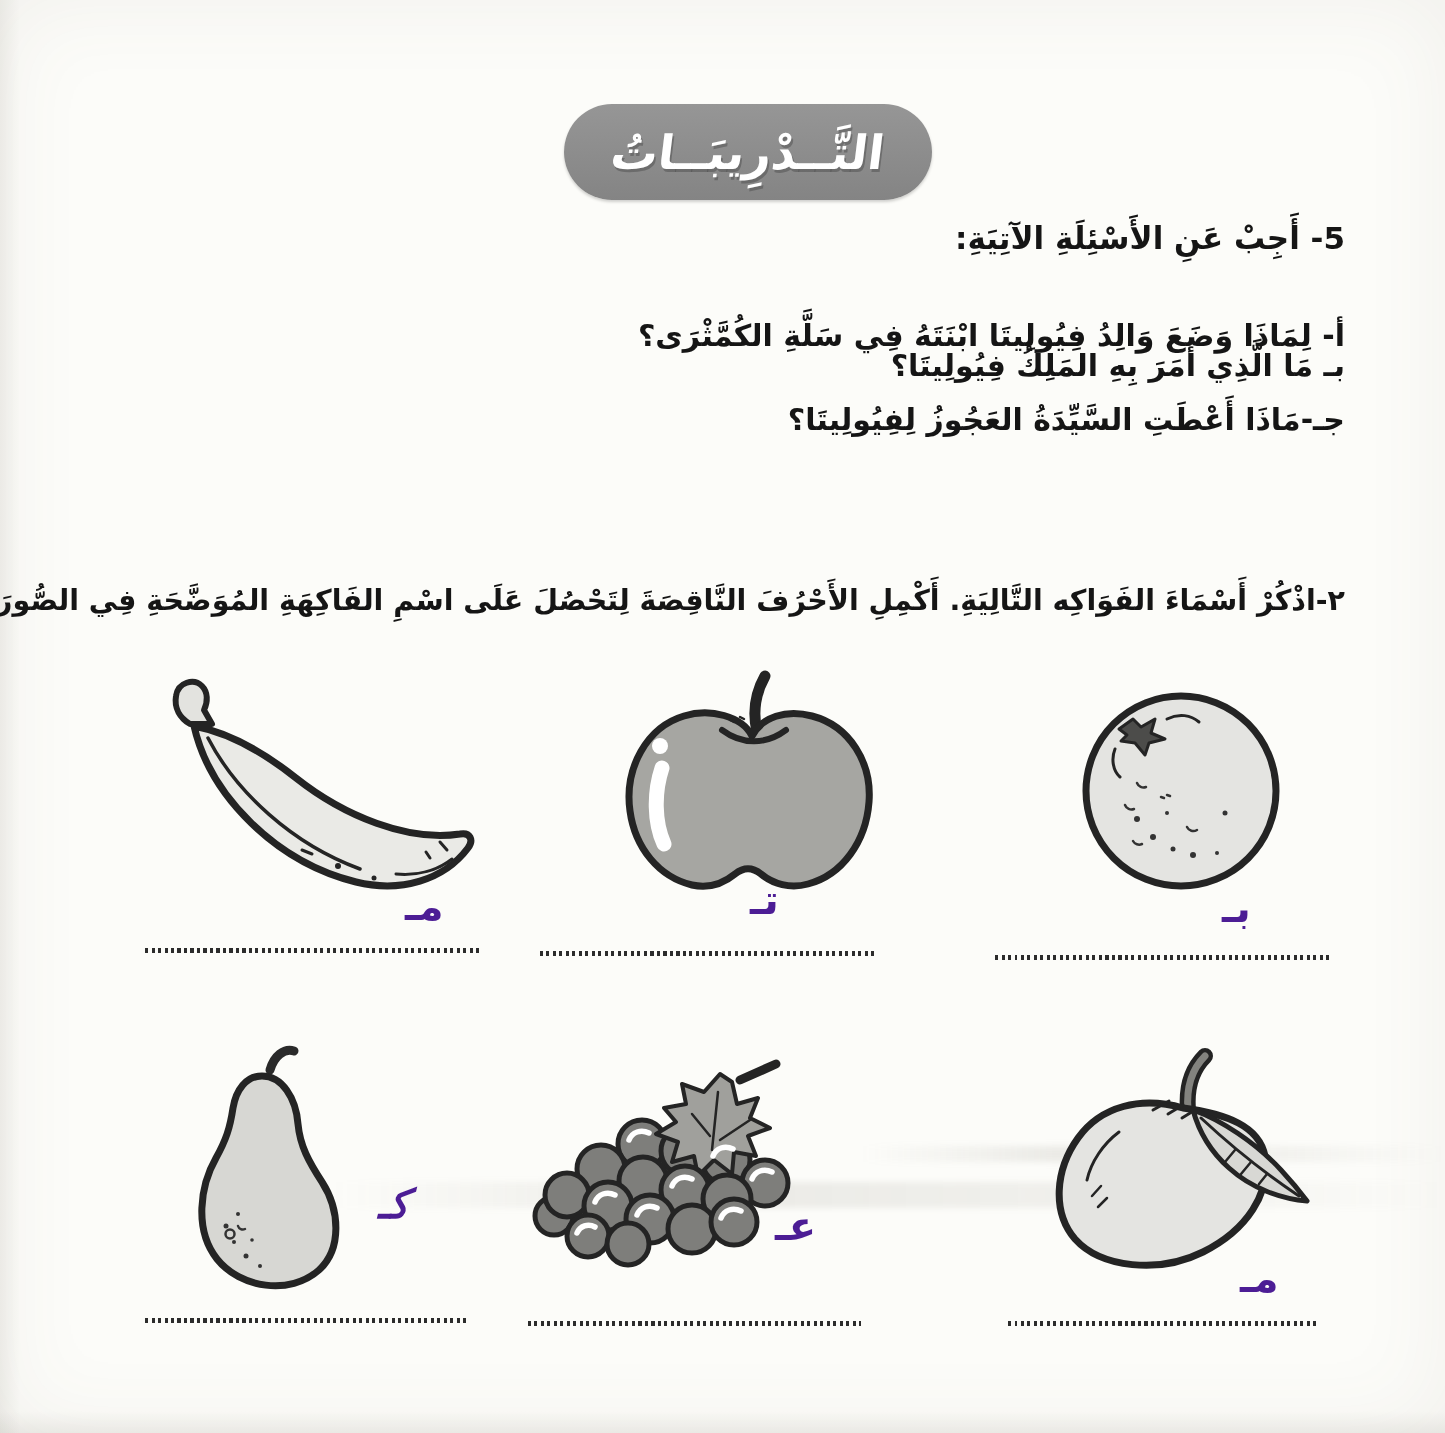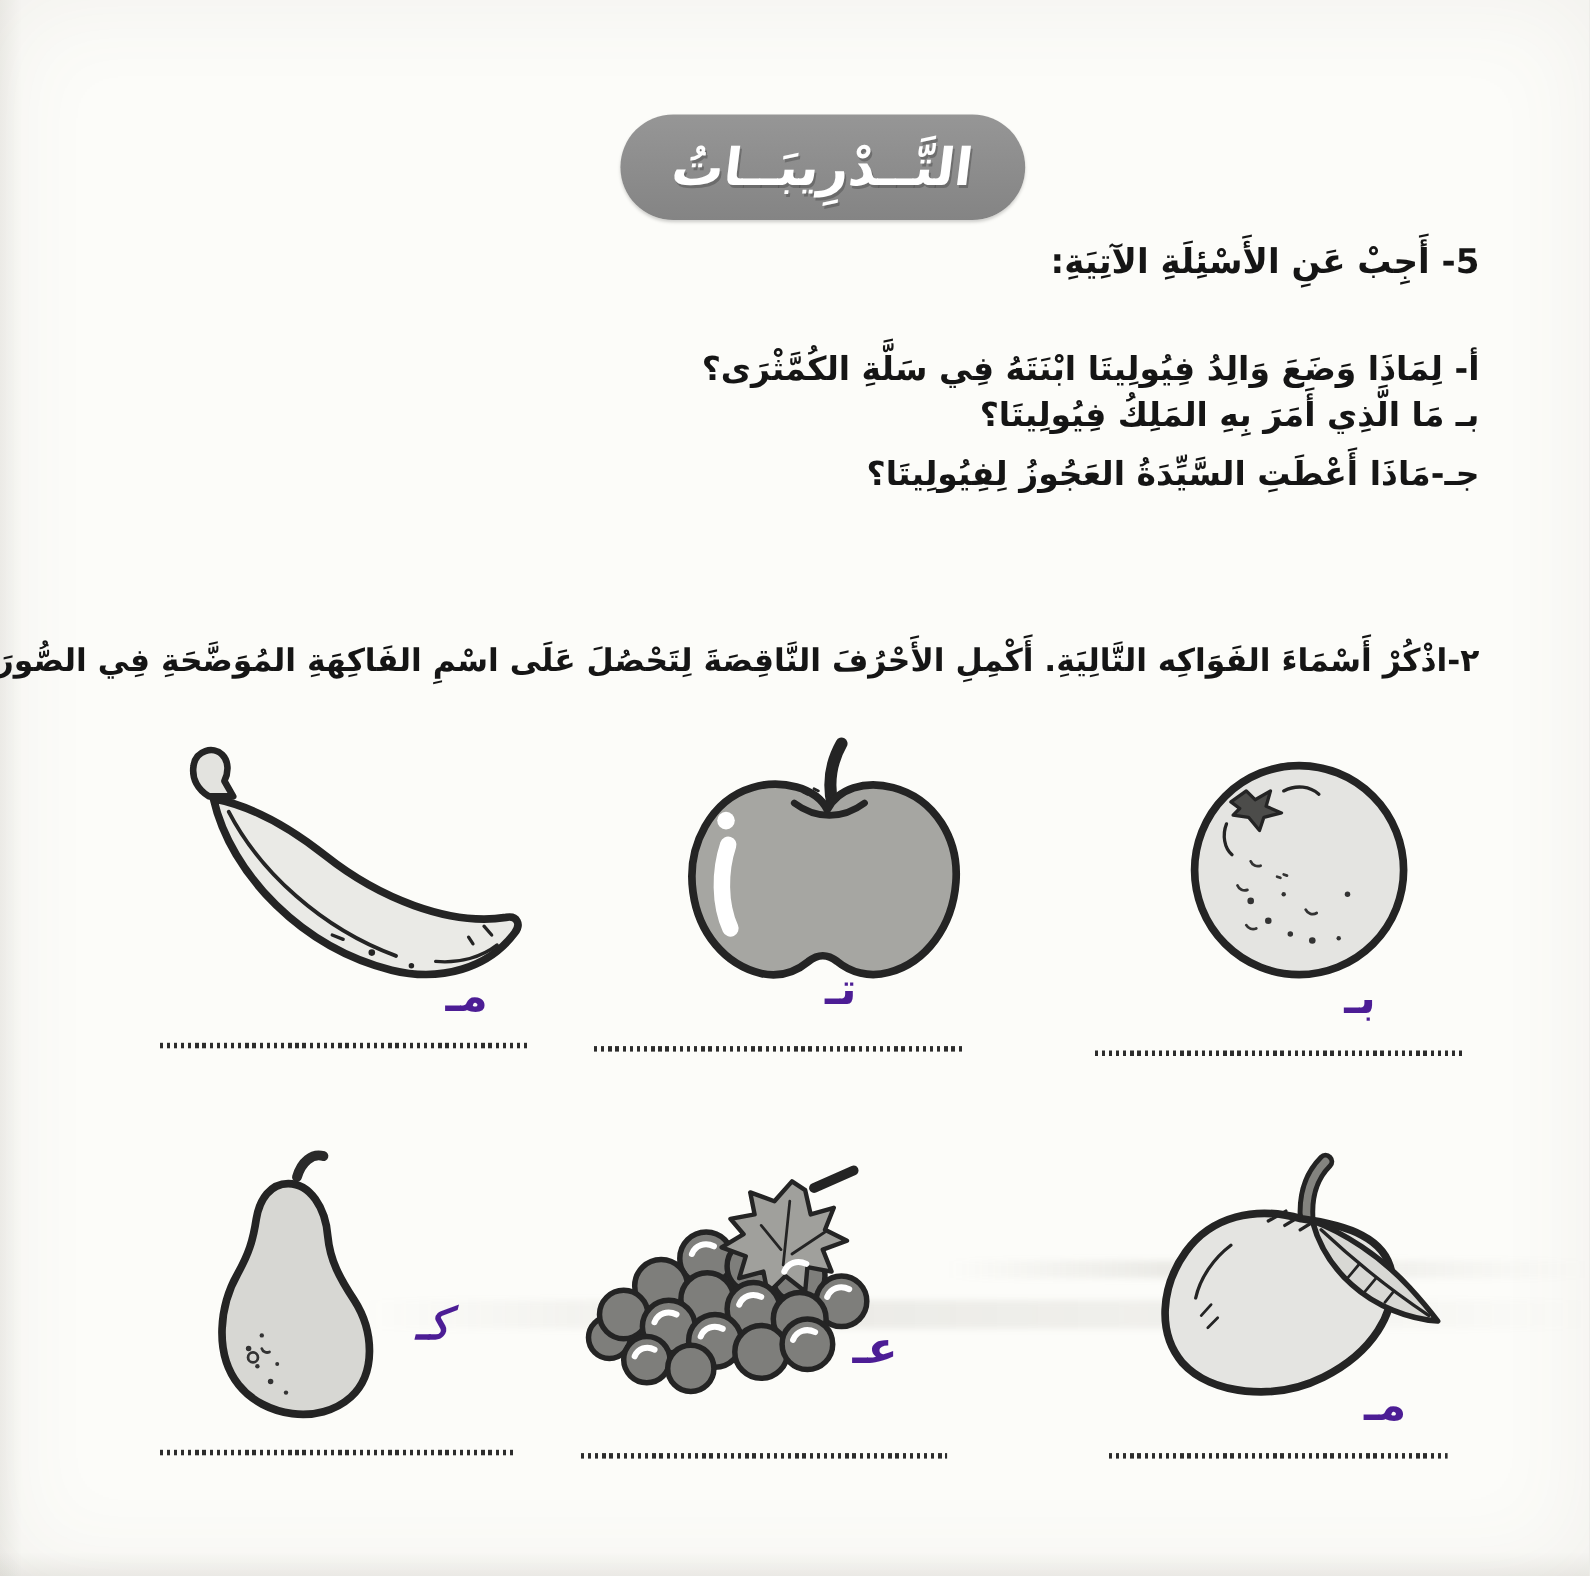--- a/index.html
+++ b/index.html
@@ -51,22 +51,22 @@
 
   <div class="scan-streak" style="left:330px;top:1182px;width:1115px;height:26px;"></div>
   <div class="scan-streak" style="left:860px;top:1146px;width:585px;height:16px;"></div>
 
   <div class="title-pill">
     <span class="title-text">التَّــدْرِيبَــاتُ</span>
   </div>
 
   <div class="qline q-heading" style="top:218px;">5- أَجِبْ عَنِ الأَسْئِلَةِ الآتِيَةِ:</div>
   <div class="qline" style="top:284px;margin-top:32px;">أ-  لِمَاذَا وَضَعَ وَالِدُ فِيُولِيتَا ابْنَتَهُ فِي سَلَّةِ الكُمَّثْرَى؟</div>
-  <div class="qline" style="top:358px;margin-left:48px;">بـ مَا الَّذِي أَمَرَ بِهِ المَلِكُ فِيُولِيتَا؟</div>
-  <div class="qline" style="top:412px;">جـ-مَاذَا أَعْطَتِ السَّيِّدَةُ العَجُوزُ لِفِيُولِيتَا؟</div>
+  <div class="qline" style="top:346px;margin-left:48px;">بـ مَا الَّذِي أَمَرَ بِهِ المَلِكُ فِيُولِيتَا؟</div>
+  <div class="qline" style="top:400px;">جـ-مَاذَا أَعْطَتِ السَّيِّدَةُ العَجُوزُ لِفِيُولِيتَا؟</div>
 
   <div class="qline q2-heading" style="top:582px;">٢-اذْكُرْ أَسْمَاءَ الفَوَاكِه التَّالِيَةِ. أَكْمِلِ الأَحْرُفَ النَّاقِصَةَ لِتَحْصُلَ عَلَى اسْمِ الفَاكِهَةِ المُوَضَّحَةِ فِي الصُّورَةِ.</div>
 
   <svg class="fruit-svg" style="left:146px;top:666px;" width="345" height="245" viewBox="0 0 345 245">
     <path d="M48,60 C64,130 130,196 210,216 C255,227 298,214 322,182 C328,174 324,166 314,168 C262,176 198,150 150,112 C116,85 80,66 48,60 Z" fill="#eaeae6" stroke="#242424" stroke-width="7" stroke-linejoin="round"></path>
     <path d="M44,58 C34,52 28,42 30,30 C32,16 48,12 56,20 C62,26 62,36 58,44 L66,58 Z" fill="#e3e3df" stroke="#242424" stroke-width="6" stroke-linejoin="round"></path>
     <path d="M62,72 C90,126 146,178 214,203" fill="none" stroke="#242424" stroke-width="3.5" stroke-linecap="round"></path>
     <path d="M250,208 C272,210 292,204 306,193" fill="none" stroke="#242424" stroke-width="3" stroke-linecap="round"></path>
     <path d="M294,176 l7,8 M280,186 l4,6" stroke="#242424" stroke-width="3" stroke-linecap="round"></path>
     <circle cx="192" cy="200" r="3" fill="#242424"></circle>

